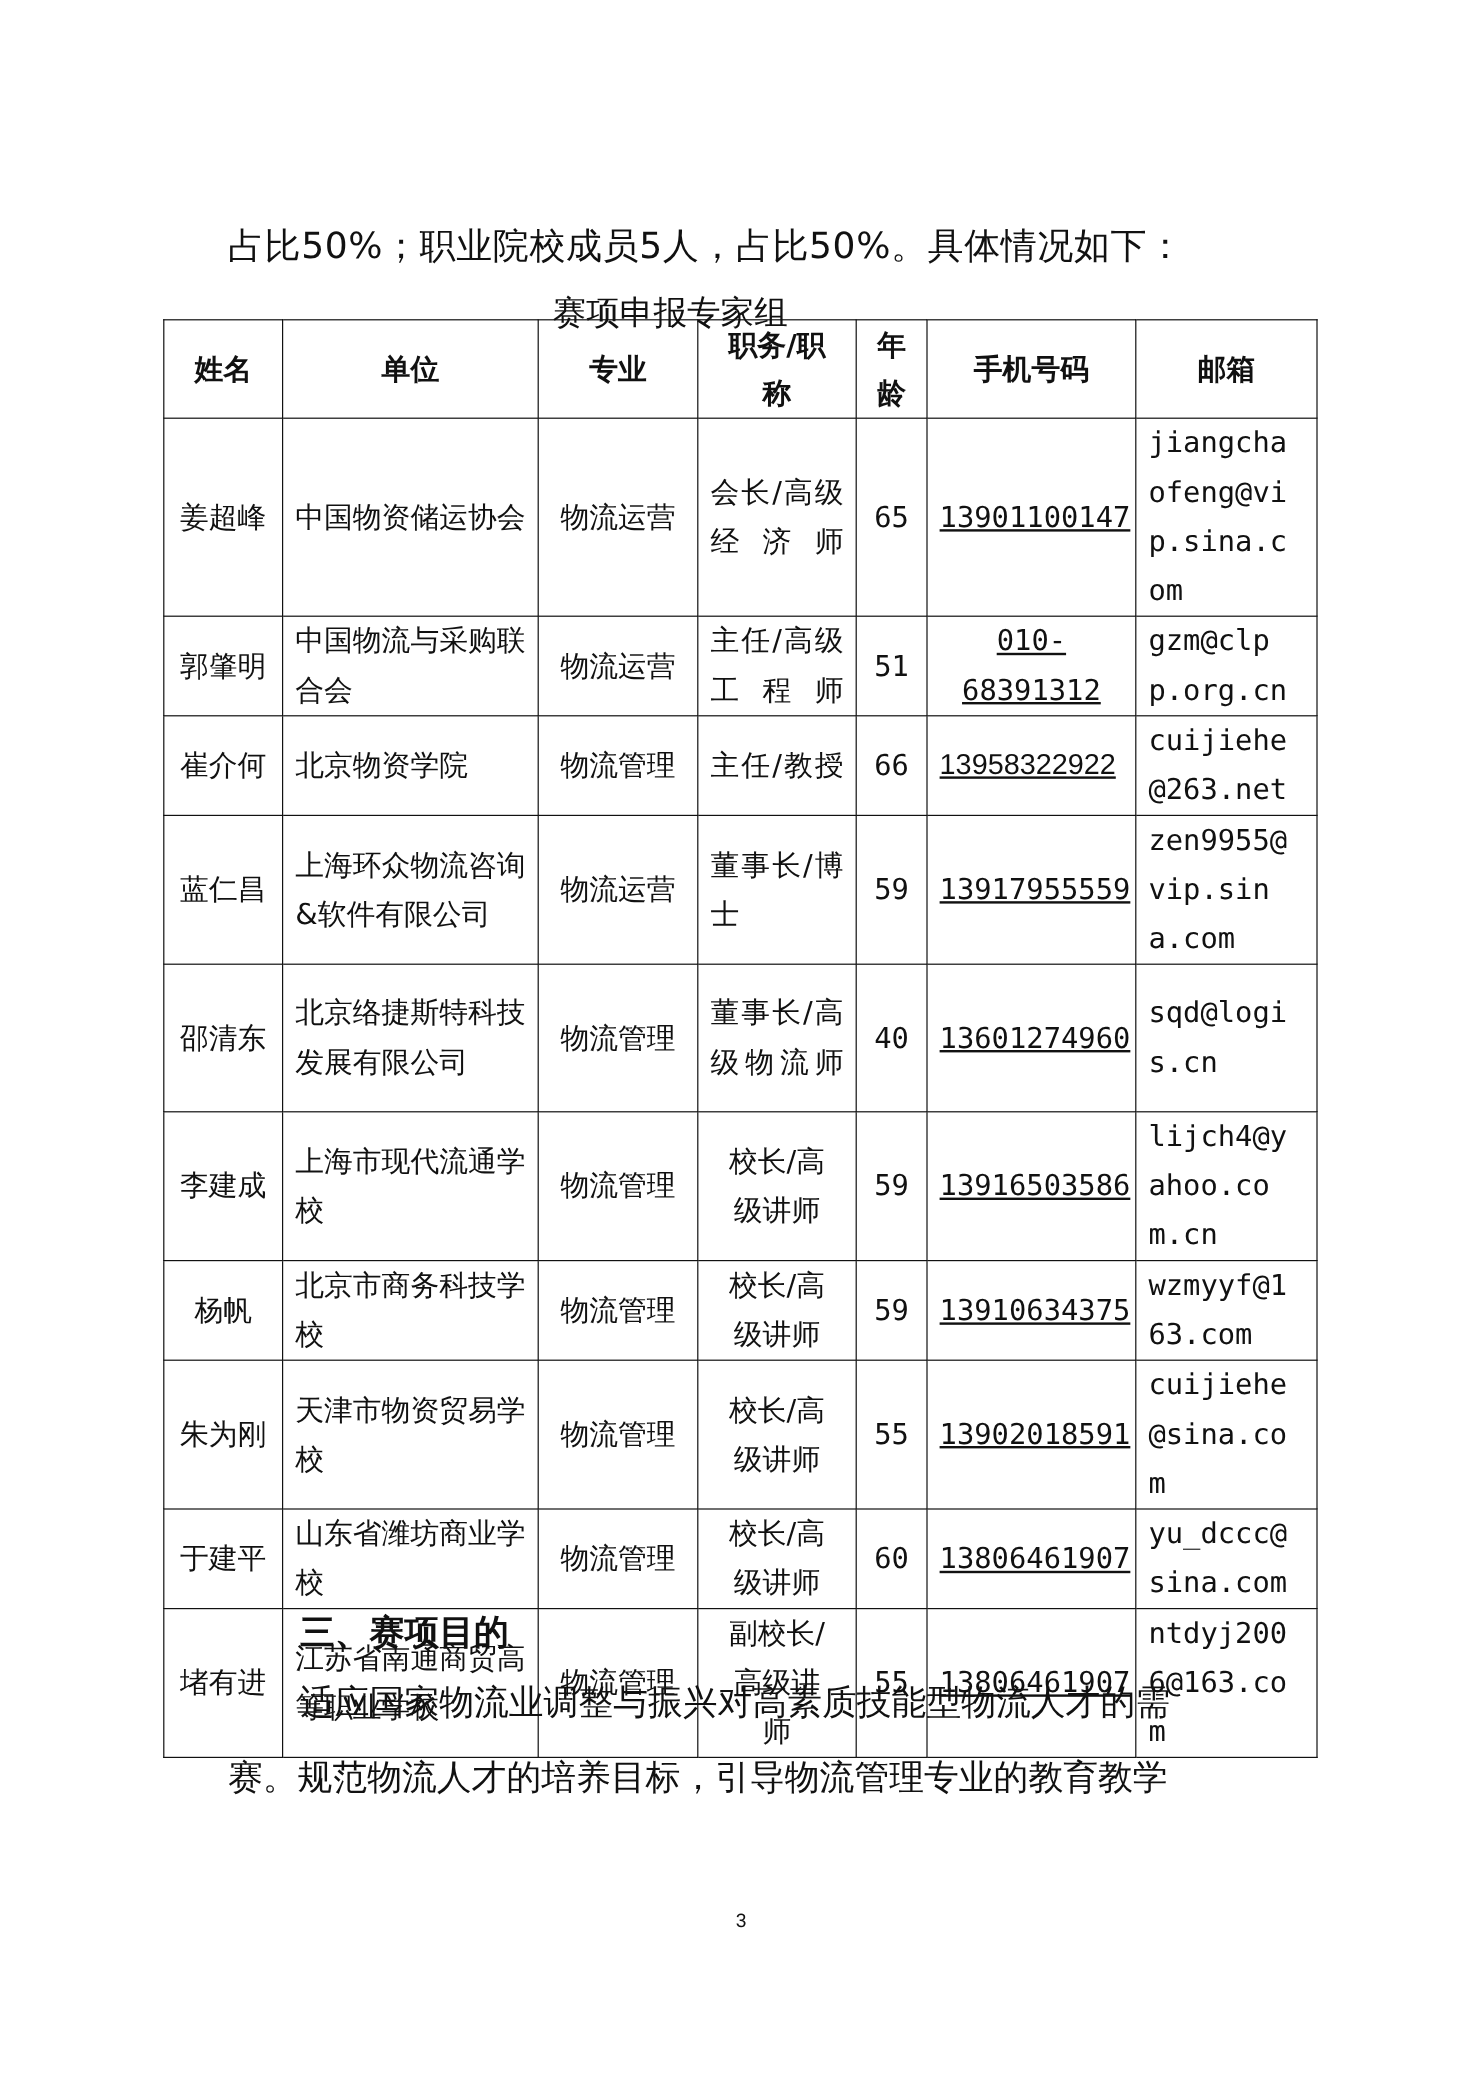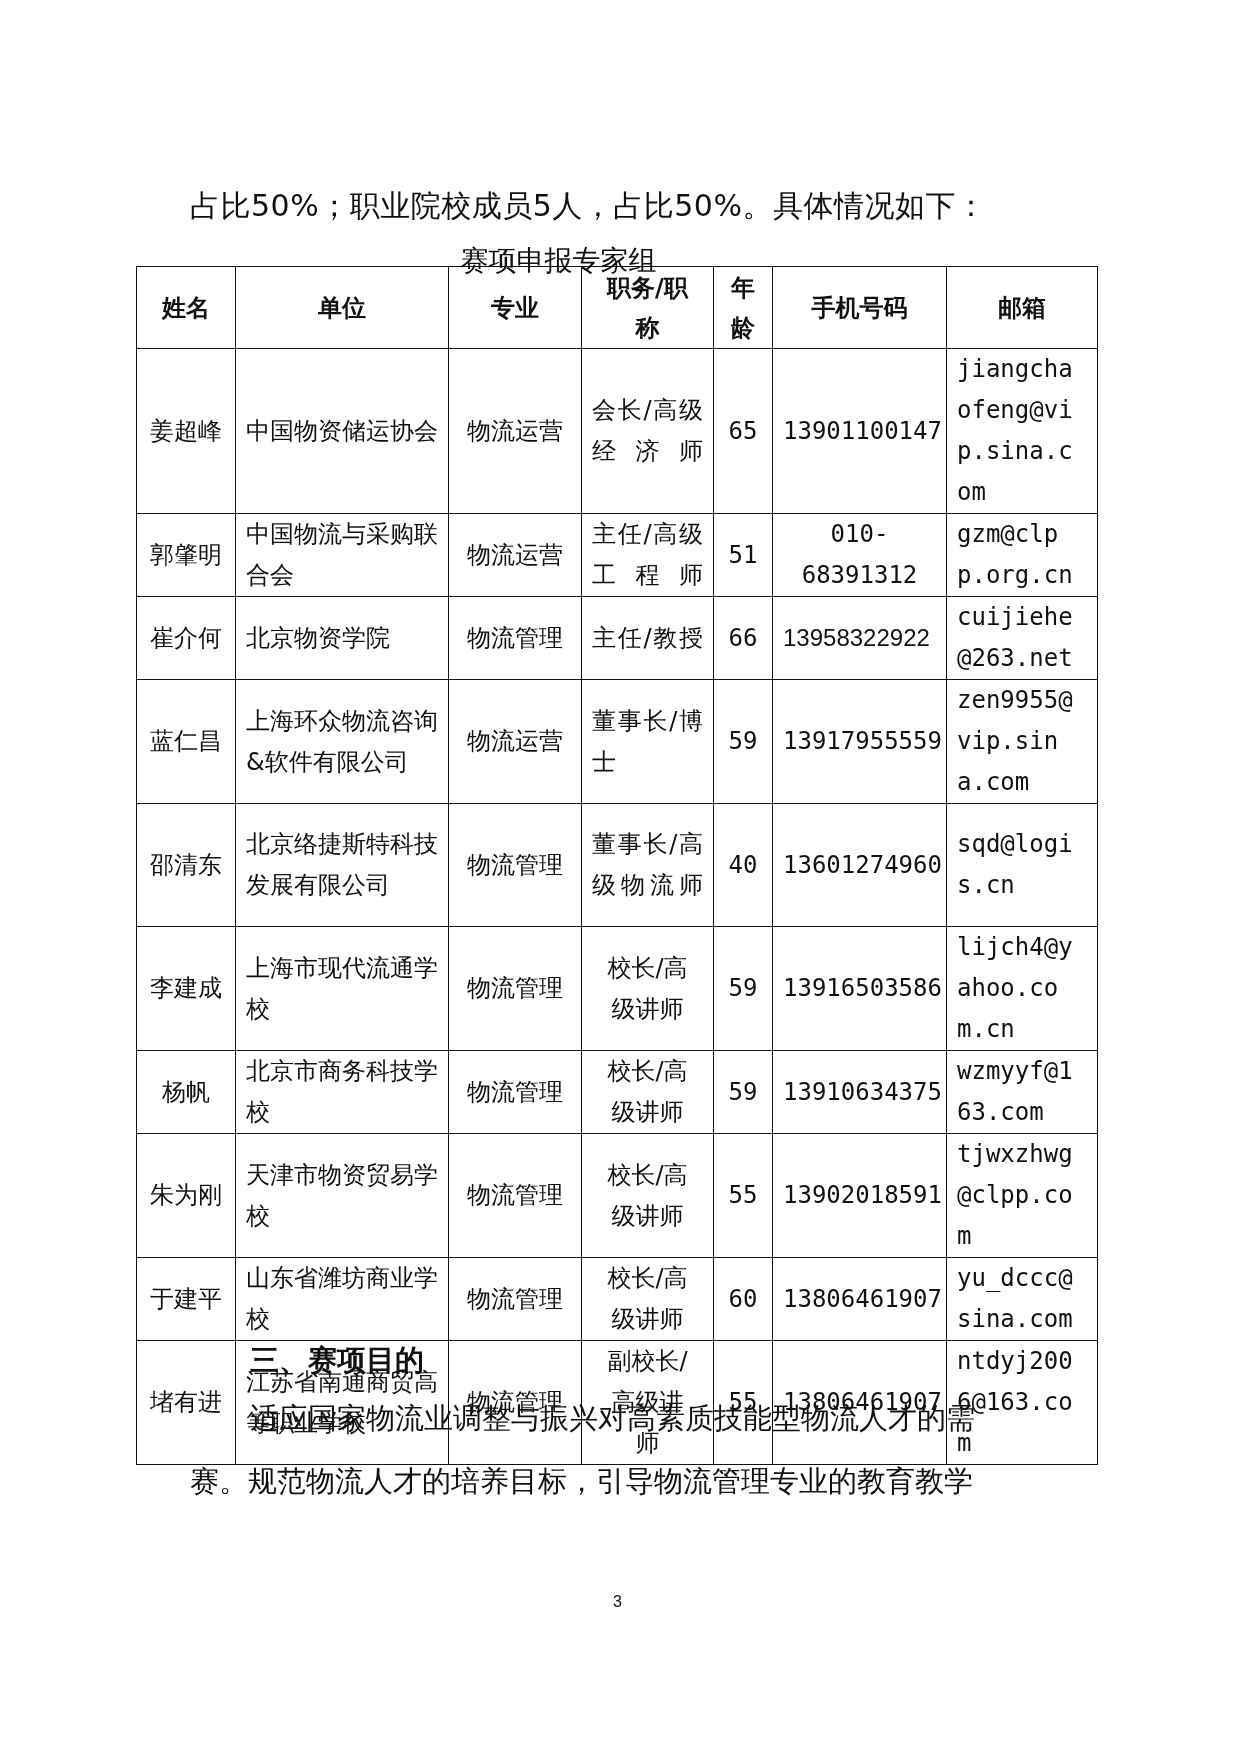--- a/index.html
+++ b/index.html
@@ -11,21 +11,21 @@
   table.experts { position: absolute; left: 136px; top: 266px; border-collapse: collapse; table-layout: fixed; width: 961px; }
   table.experts td, table.experts th { border: 1.5px solid #111; padding: 0 10px; vertical-align: middle; }
   table.experts th { font-weight: bold; font-size: 24px; line-height: 40px; text-align: center; height: 81px; }
   table.experts td { font-size: 24px; line-height: 41px; }
   td.c-name { text-align: center; padding: 0 6px; margin-top: 43px; }
   td.c-unit { text-align: left; padding-left: 10px; }
   td.c-major { text-align: center; }
   td.c-title { text-align: justify; text-align-last: justify; padding: 0 10px; }
   td.c-title.center { text-align: center; text-align-last: center; }
   td.c-age { text-align: center; font-family: "DejaVu Sans Mono", "Liberation Mono", monospace; font-size: 22px; padding: 0 6px; }
-  td.c-phone { text-align: center; font-family: "DejaVu Sans Mono", "Liberation Mono", monospace; font-size: 22px; }
+  td.c-phone { text-align: center; font-family: "DejaVu Sans Mono", "Liberation Mono", monospace; font-size: 22px; text-decoration: underline; }
   td.c-phone.left { text-align: left; font-family: "Liberation Sans", sans-serif; font-size: 24px; line-height: 26px; }
   td.c-mail { text-align: left; font-family: "DejaVu Sans Mono", "Liberation Mono", monospace; font-size: 22px; word-break: break-all; padding: 0 10px; }
   .heading { left: 250px; top: 1324px; font-size: 29px; font-weight: bold; line-height: 40px; }
   .para { left: 190px; top: 1376px; width: 860px; font-size: 29px; }
   .para .line { display: block; white-space: nowrap; }
   .pageno { left: 0; width: 1235px; top: 1577px; text-align: center; font-size: 16px; font-family: "Liberation Sans", sans-serif; }
 </style>
 </head>
 <body>
 
@@ -117,21 +117,21 @@
       <td class="c-phone">13910634375</td>
       <td class="c-mail">wzmyyf@163.com</td>
     </tr>
     <tr style="height:83px">
       <td class="c-name">朱为刚</td>
       <td class="c-unit">天津市物资贸易学校</td>
       <td class="c-major">物流管理</td>
       <td class="c-title center" style="padding:0 22px;">校长/高级讲师</td>
       <td class="c-age">55</td>
       <td class="c-phone">13902018591</td>
-      <td class="c-mail">tjwxzhwg@clpp.com</td>
+      <td class="c-mail">cuijiehe@sina.com</td>
     </tr>
     <tr style="height:83px">
       <td class="c-name">于建平</td>
       <td class="c-unit">山东省潍坊商业学校</td>
       <td class="c-major">物流管理</td>
       <td class="c-title center" style="padding:0 22px;">校长/高级讲师</td>
       <td class="c-age">60</td>
       <td class="c-phone">13806461907</td>
       <td class="c-mail">yu_dccc@sina.com</td>
     </tr>

